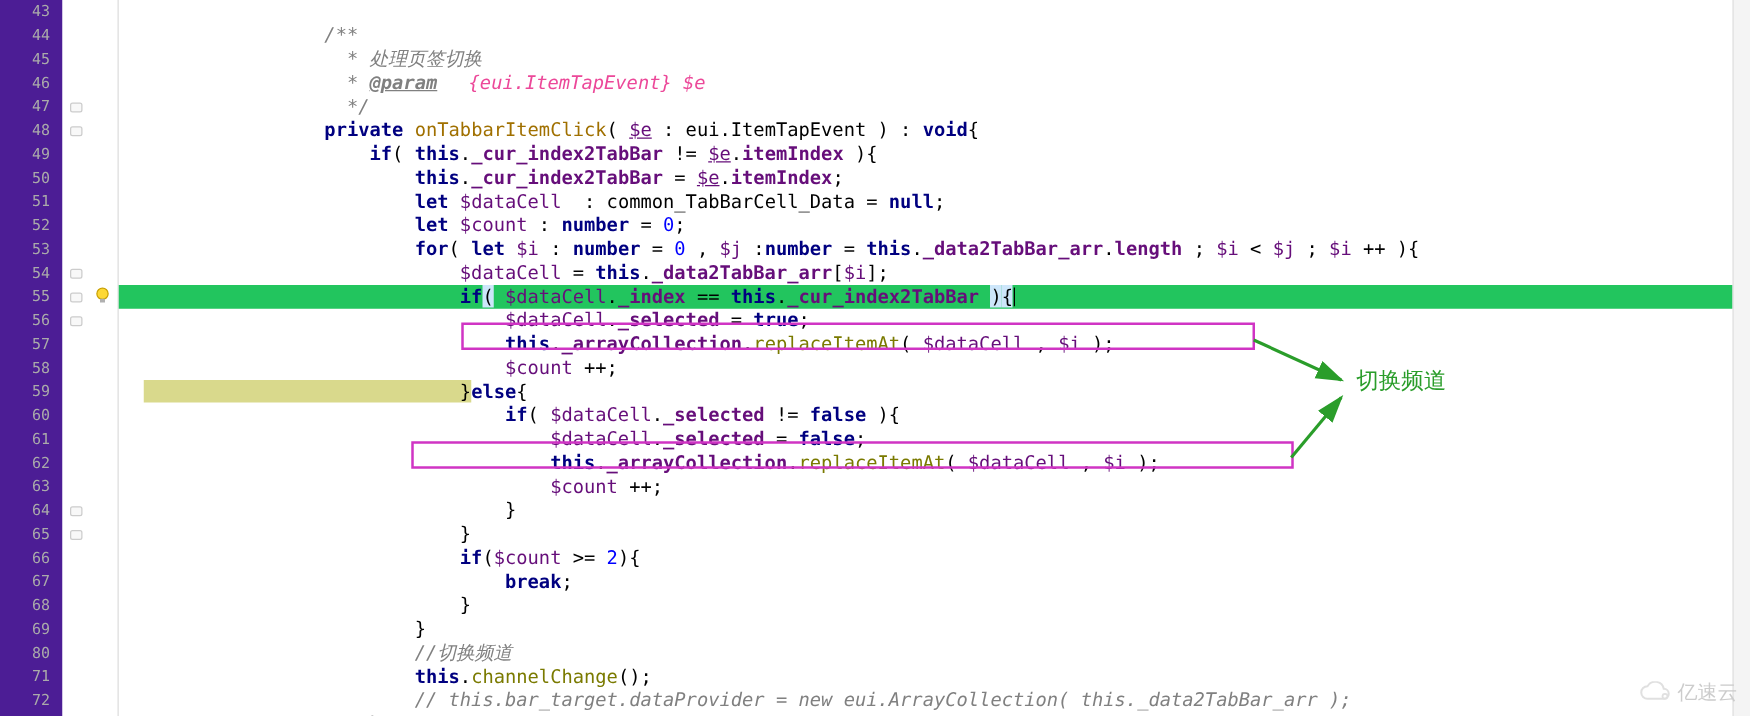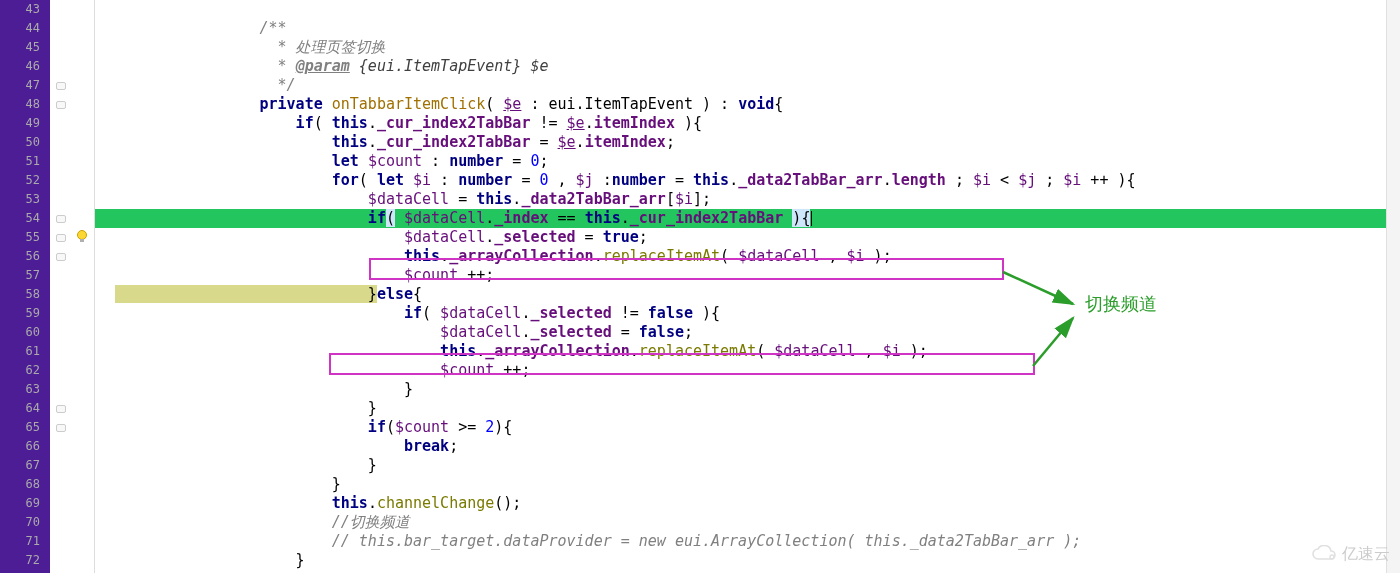--- a/index.html
+++ b/index.html
@@ -64,21 +64,21 @@
   }
   .kw   { color: #000080; font-weight: bold; }
   .fn   { color: #a07000; }
   .var  { color: #660e7a; }
   .varu { color: #660e7a; text-decoration: underline; }
   .prop { color: #660e7a; font-weight: bold; }
   .method { color: #7a7a00; }
   .num  { color: #0000ff; }
   .cmt  { color: #808080; font-style: italic; }
   .cmt-tag { color: #808080; font-style: italic; font-weight: bold; text-decoration: underline; }
-  .cmt-type { color: #404040; font-style: italic; }
+  .cmt-type { color: #ec4899; font-style: italic; padding-left: 16px; }
   .sel-br { background: #cde6fa; }
   .match-br { background: #d9d98c; }
 
   .box1, .box2 {
     position: absolute;
     border: 2px solid #d034c4;
     pointer-events: none;
   }
   .box1 { left: 274px; top: 258px; width: 635px; height: 22px; }
   .box2 { left: 234px; top: 353px; width: 706px; height: 22px; }
@@ -147,21 +147,21 @@
       <div class="line">60</div>
       <div class="line">61</div>
       <div class="line">62</div>
       <div class="line">63</div>
       <div class="line">64</div>
       <div class="line">65</div>
       <div class="line">66</div>
       <div class="line">67</div>
       <div class="line">68</div>
       <div class="line">69</div>
-      <div class="line">70</div>
+      <div class="line">80</div>
       <div class="line">71</div>
       <div class="line">72</div>
       <div class="line">73</div>
     </div>
   <div class="fold-col" id="foldcol">
       <div class="line"></div>
       <div class="line"></div>
       <div class="line"></div>
       <div class="line"></div>
       <div class="line"></div>
@@ -250,40 +250,41 @@
     </svg>
     <div class="annot">切换频道</div>
   <div class="line"><span>                </span></div>
       <div class="line"><span class="cmt">                /**</span></div>
       <div class="line"><span class="cmt">                  * 处理页签切换</span></div>
       <div class="line"><span class="cmt">                  * </span><span class="cmt-tag">@param</span><span class="cmt-type"> {eui.ItemTapEvent} $e</span></div>
       <div class="line"><span class="cmt">                  */</span></div>
       <div class="line"><span class="kw">                private </span><span class="fn">onTabbarItemClick</span><span>( </span><span class="varu">$e</span><span> : eui.ItemTapEvent ) : </span><span class="kw">void</span><span>{</span></div>
       <div class="line"><span class="kw">                    if</span><span>( </span><span class="kw">this</span><span>.</span><span class="prop">_cur_index2TabBar</span><span> != </span><span class="varu">$e</span><span>.</span><span class="prop">itemIndex</span><span> ){</span></div>
       <div class="line"><span class="kw">                        this</span><span>.</span><span class="prop">_cur_index2TabBar</span><span> = </span><span class="varu">$e</span><span>.</span><span class="prop">itemIndex</span><span>;</span></div>
+      <div class="line"><span class="kw">                        let </span><span class="var">$dataCell</span><span>  : common_TabBarCell_Data = </span><span class="kw">null</span><span>;</span></div>
       <div class="line"><span class="kw">                        let </span><span class="var">$count</span><span> : </span><span class="kw">number</span><span> = </span><span class="num">0</span><span>;</span></div>
       <div class="line"><span class="kw">                        for</span><span>( </span><span class="kw">let </span><span class="var">$i</span><span> : </span><span class="kw">number</span><span> = </span><span class="num">0</span><span> , </span><span class="var">$j</span><span> :</span><span class="kw">number</span><span> = </span><span class="kw">this</span><span>.</span><span class="prop">_data2TabBar_arr</span><span>.</span><span class="prop">length</span><span> ; </span><span class="var">$i</span><span> &lt; </span><span class="var">$j</span><span> ; </span><span class="var">$i</span><span> ++ ){</span></div>
       <div class="line"><span class="var">                            $dataCell</span><span> = </span><span class="kw">this</span><span>.</span><span class="prop">_data2TabBar_arr</span><span>[</span><span class="var">$i</span><span>];</span></div>
       <div class="line hl-line"><span class="kw">                            if</span><span class="sel-br">(</span><span> </span><span class="var">$dataCell</span><span>.</span><span class="prop">_index</span><span> == </span><span class="kw">this</span><span>.</span><span class="prop">_cur_index2TabBar</span><span> </span><span class="sel-br">)</span><span class="sel-br">{</span><span class="cursor"></span></div>
       <div class="line"><span class="var">                                $dataCell</span><span>.</span><span class="prop">_selected</span><span> = </span><span class="kw">true</span><span>;</span></div>
       <div class="line"><span class="kw">                                this</span><span>.</span><span class="prop">_arrayCollection</span><span>.</span><span class="method">replaceItemAt</span><span>( </span><span class="var">$dataCell</span><span> , </span><span class="var">$i</span><span> );</span></div>
       <div class="line"><span class="var">                                $count</span><span> ++;</span></div>
       <div class="line"><span class="match-br">                            }</span><span class="kw">else</span><span>{</span></div>
       <div class="line"><span class="kw">                                if</span><span>( </span><span class="var">$dataCell</span><span>.</span><span class="prop">_selected</span><span> != </span><span class="kw">false</span><span> ){</span></div>
       <div class="line"><span class="var">                                    $dataCell</span><span>.</span><span class="prop">_selected</span><span> = </span><span class="kw">false</span><span>;</span></div>
       <div class="line"><span class="kw">                                    this</span><span>.</span><span class="prop">_arrayCollection</span><span>.</span><span class="method">replaceItemAt</span><span>( </span><span class="var">$dataCell</span><span> , </span><span class="var">$i</span><span> );</span></div>
       <div class="line"><span class="var">                                    $count</span><span> ++;</span></div>
       <div class="line"><span>                                }</span></div>
       <div class="line"><span>                            }</span></div>
       <div class="line"><span class="kw">                            if</span><span>(</span><span class="var">$count</span><span> &gt;= </span><span class="num">2</span><span>){</span></div>
       <div class="line"><span class="kw">                                break</span><span>;</span></div>
       <div class="line"><span>                            }</span></div>
       <div class="line"><span>                        }</span></div>
+      <div class="line"><span class="cmt">                        //切换频道</span></div>
       <div class="line"><span class="kw">                        this</span><span>.</span><span class="method">channelChange</span><span>();</span></div>
-      <div class="line"><span class="cmt">                        //切换频道</span></div>
       <div class="line"><span class="cmt">                        // this.bar_target.dataProvider = new eui.ArrayCollection( this._data2TabBar_arr );</span></div>
       <div class="line"><span>                    }</span></div>
     </div>
   <div class="scroll-right"></div>
   <div class="watermark">
     <svg width="28" height="20" viewBox="0 0 28 20">
       <path d="M8 14 a5 5 0 0 1 0 -10 a7 7 0 0 1 13 2 a4 4 0 0 1 0 8 z" fill="none" stroke="#cccccc" stroke-width="1.6"></path>
       <circle cx="22" cy="12" r="2" fill="none" stroke="#cccccc" stroke-width="1.4"></circle>
     </svg>
     <span>亿速云</span>

